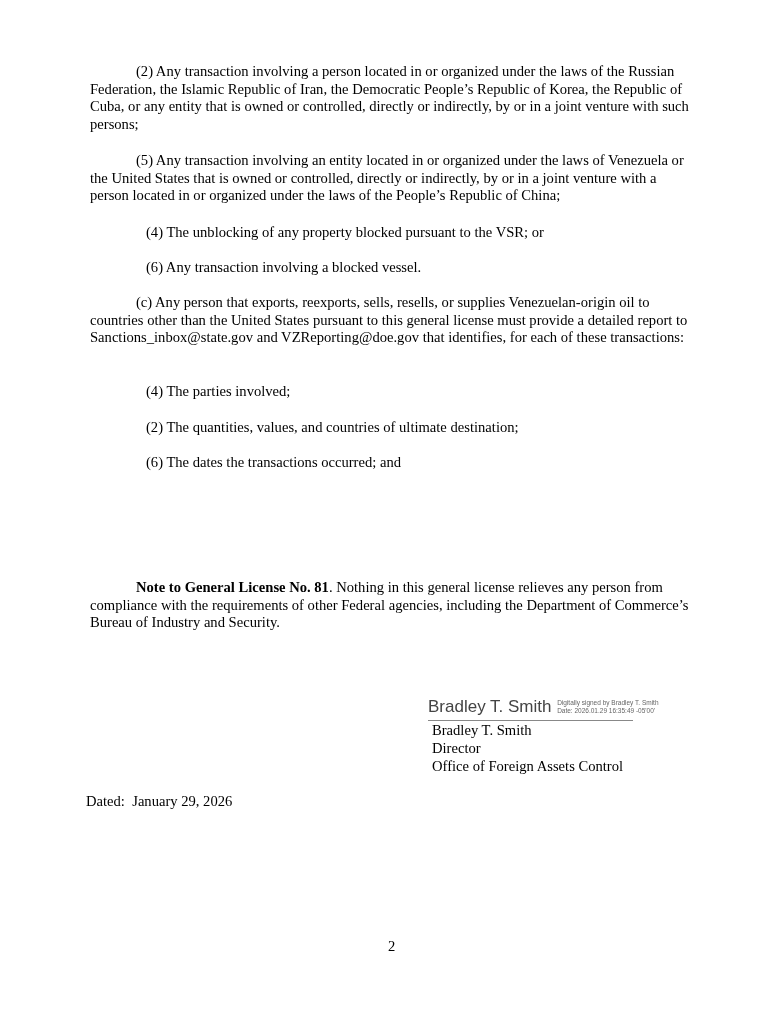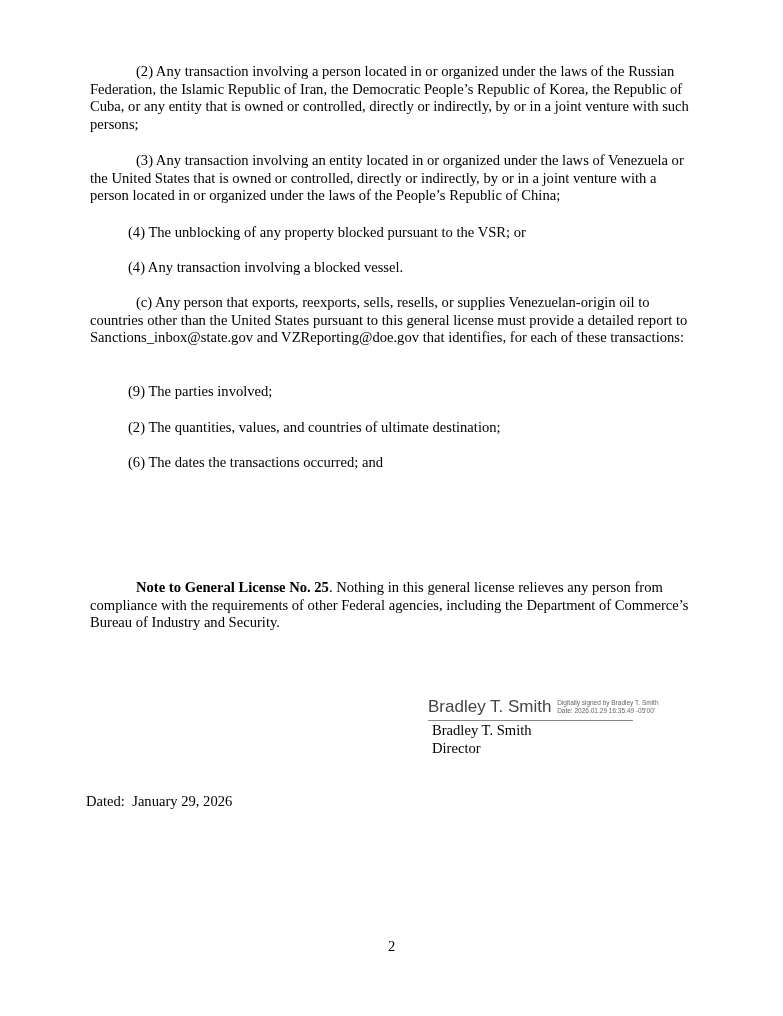--- a/index.html
+++ b/index.html
@@ -1,50 +1,51 @@
 <!DOCTYPE html>
 <html><head>
 <meta charset="utf-8">
 <style>
   html, body { margin: 0; padding: 0; background: #ffffff; }
   body { width: 783px; height: 1016px; position: relative; overflow: hidden;
          font-family: "Liberation Serif", serif; font-size: 14.6px; color: #000; }
   .page { position: absolute; left: 0; top: 0; width: 783px; height: 852px; }
   .para { position: absolute; left: 90px; width: 600px; line-height: 17.5px; margin: 0; }
   .indent { text-indent: 46px; }
-  .item { position: absolute; left: 128px; line-height: 17.5px; margin: 0; }
+  .item { position: absolute; left: 146px; line-height: 17.5px; margin: 0; }
   b { font-weight: bold; }
   .sig-block { position: absolute; left: 428px; top: 697px; }
   .sig-name-img { font-family: "Liberation Sans", sans-serif; font-size: 17px; color: #444; display:inline-block; vertical-align: top; }
   .sig-meta { font-family: "Liberation Sans", sans-serif; font-size: 6.5px; color: #666; display:inline-block; line-height: 8px; vertical-align: top; margin-left: 2px; margin-top: 2px; }
   .sig-line { position: absolute; left: 428px; top: 720px; width: 205px; height: 1px; background: #888; }
   .sig-text { position: absolute; left: 432px; line-height: 18px; }
   .dated { position: absolute; left: 86px; top: 793px; text-align: right; }
   .pagenum { position: absolute; left: 388px; top: 938px; }
 </style>
 </head>
 <body>
 
 <div class="page">
   <p class="para indent" style="top:63px">(2) Any transaction involving a person located in or organized under the laws of the Russian Federation, the Islamic Republic of Iran, the Democratic People’s Republic of Korea, the Republic of Cuba, or any entity that is owned or controlled, directly or indirectly, by or in a joint venture with such persons;</p>
-  <p class="para indent" style="top:152px">(3) Any transaction involving an entity located in or organized under the laws of Venezuela or the United States that is owned or controlled, directly or indirectly, by or in a joint venture with a person located in or organized under the laws of the People’s Republic of China;</p>
+  <p class="para indent" style="top:152px">(5) Any transaction involving an entity located in or organized under the laws of Venezuela or the United States that is owned or controlled, directly or indirectly, by or in a joint venture with a person located in or organized under the laws of the People’s Republic of China;</p>
   <p class="item" style="top:224px">(4) The unblocking of any property blocked pursuant to the VSR; or</p>
-  <p class="item" style="top:259px">(4) Any transaction involving a blocked vessel.</p>
+  <p class="item" style="top:259px">(6) Any transaction involving a blocked vessel.</p>
   <p class="para indent" style="top:294px">(c) Any person that exports, reexports, sells, resells, or supplies Venezuelan-origin oil to countries other than the United States pursuant to this general license must provide a detailed report to Sanctions_inbox@state.gov and VZReporting@doe.gov that identifies, for each of these transactions:</p>
-  <p class="item" style="top:383px">(9) The parties involved;</p>
+  <p class="item" style="top:383px">(4) The parties involved;</p>
   <p class="item" style="top:419px">(2) The quantities, values, and countries of ultimate destination;</p>
   <p class="item" style="top:454px">(6) The dates the transactions occurred; and</p>
-  <p class="para indent" style="top:579px"><b>Note to General License No. 25</b><span>.  Nothing in this general license relieves any person from compliance with the requirements of other Federal agencies, including the Department of Commerce’s Bureau of Industry and Security.</span></p>
+  <p class="para indent" style="top:579px"><b>Note to General License No. 81</b><span>.  Nothing in this general license relieves any person from compliance with the requirements of other Federal agencies, including the Department of Commerce’s Bureau of Industry and Security.</span></p>
 
   <div class="sig-block">
     <span class="sig-name-img">Bradley T. Smith</span>
     <span class="sig-meta">
       <span>Digitally signed by Bradley T. Smith</span><br>
       <span>Date: 2026.01.29 16:35:49 -05'00'</span>
     </span>
   </div>
   <div class="sig-line"></div>
   <div class="sig-text" style="top:721px">Bradley T. Smith</div>
   <div class="sig-text" style="top:739px">Director</div>
+  <div class="sig-text" style="top:757px">Office of Foreign Assets Control</div>
 
   <div class="dated" style="white-space:pre">Dated:  January 29, 2026</div>
   <div class="pagenum">2</div>
 </div>
 
 </body></html>

